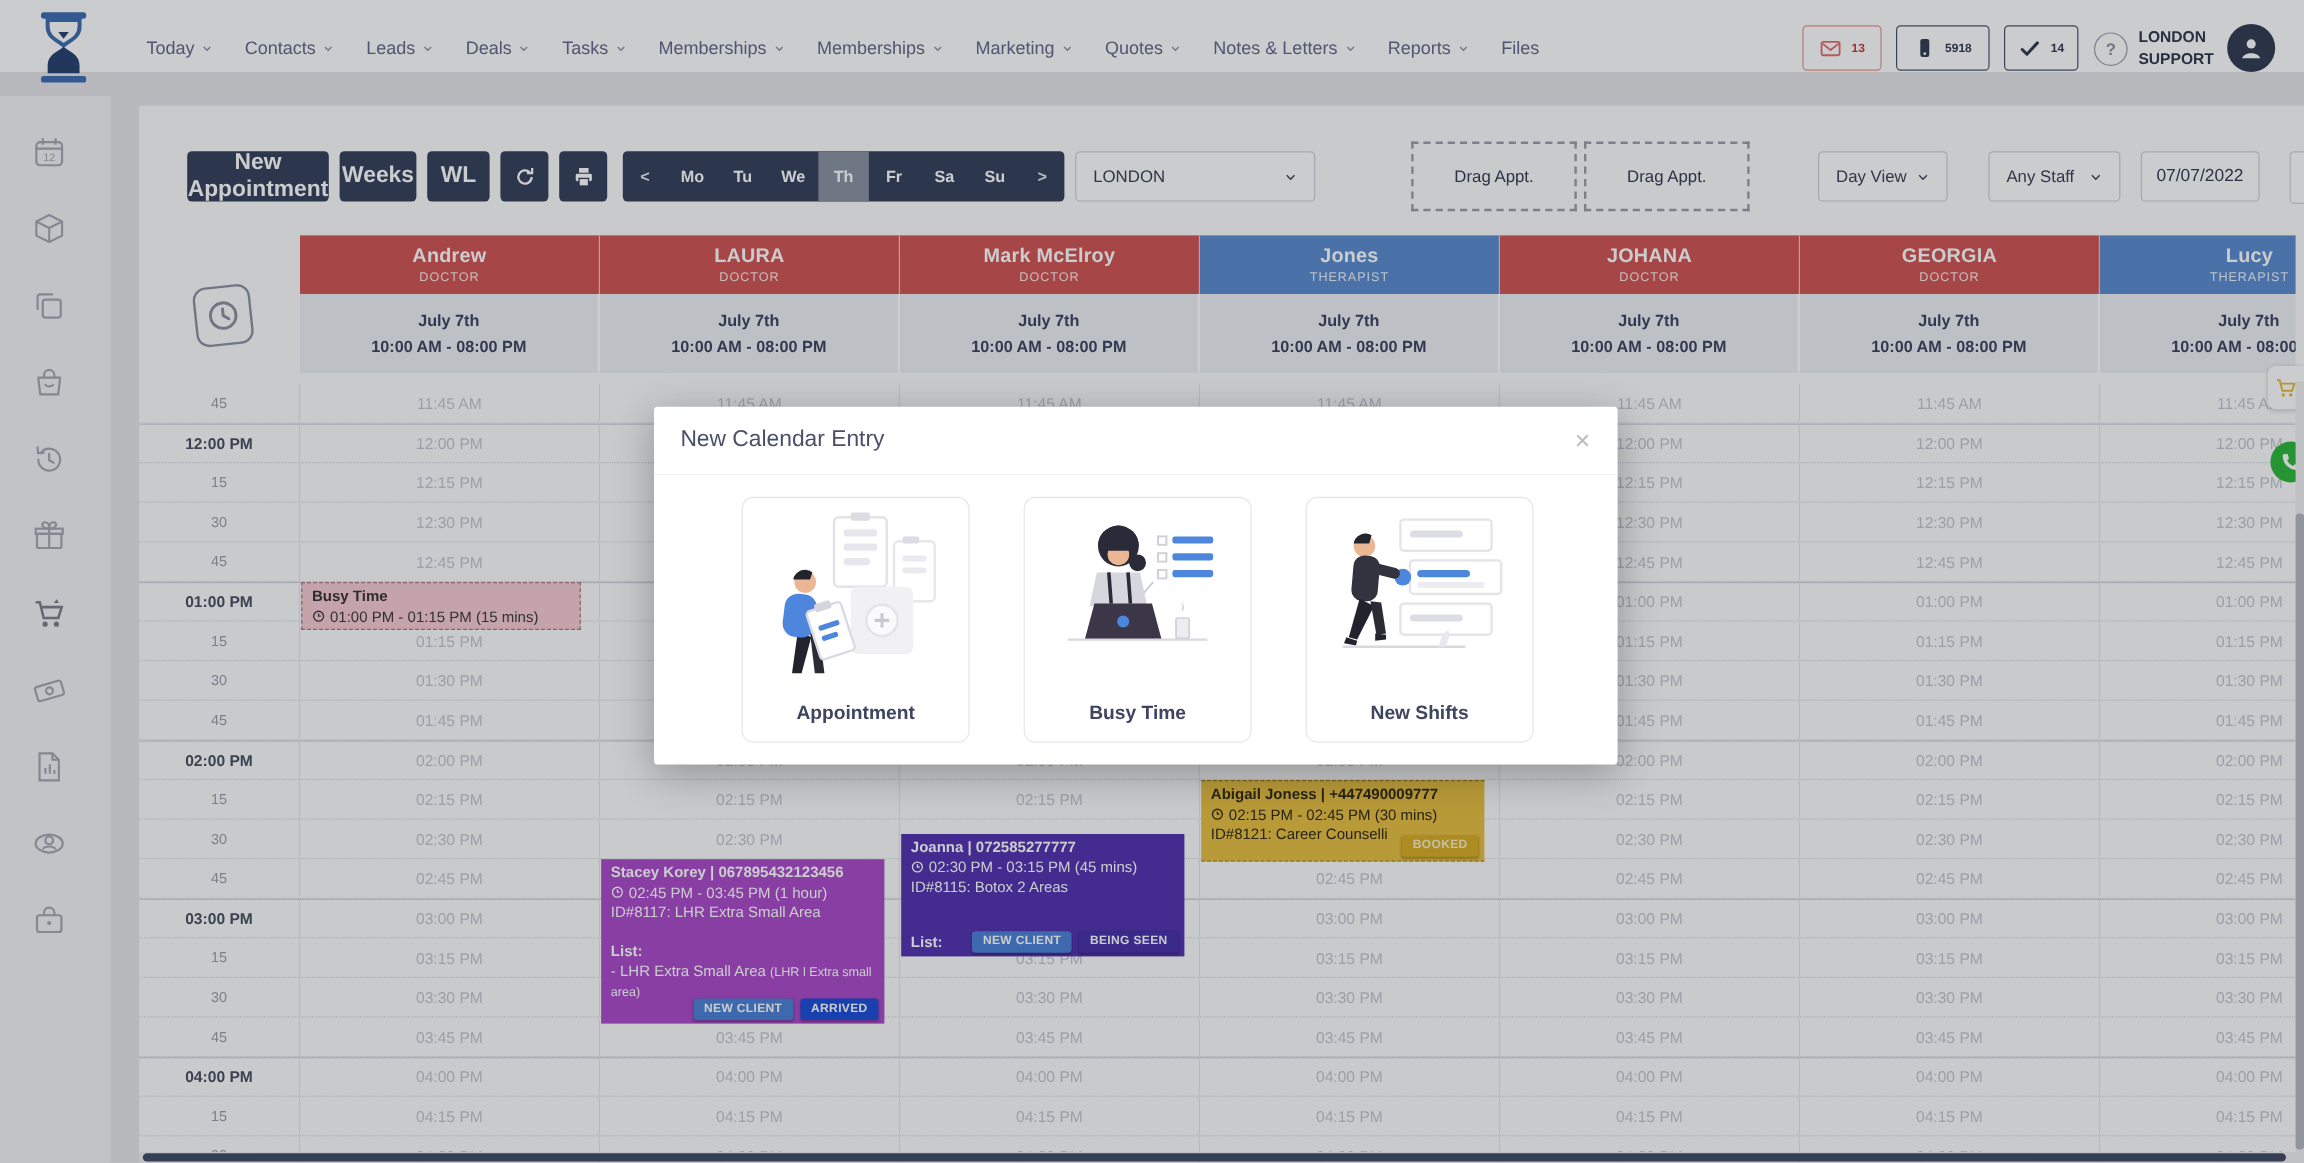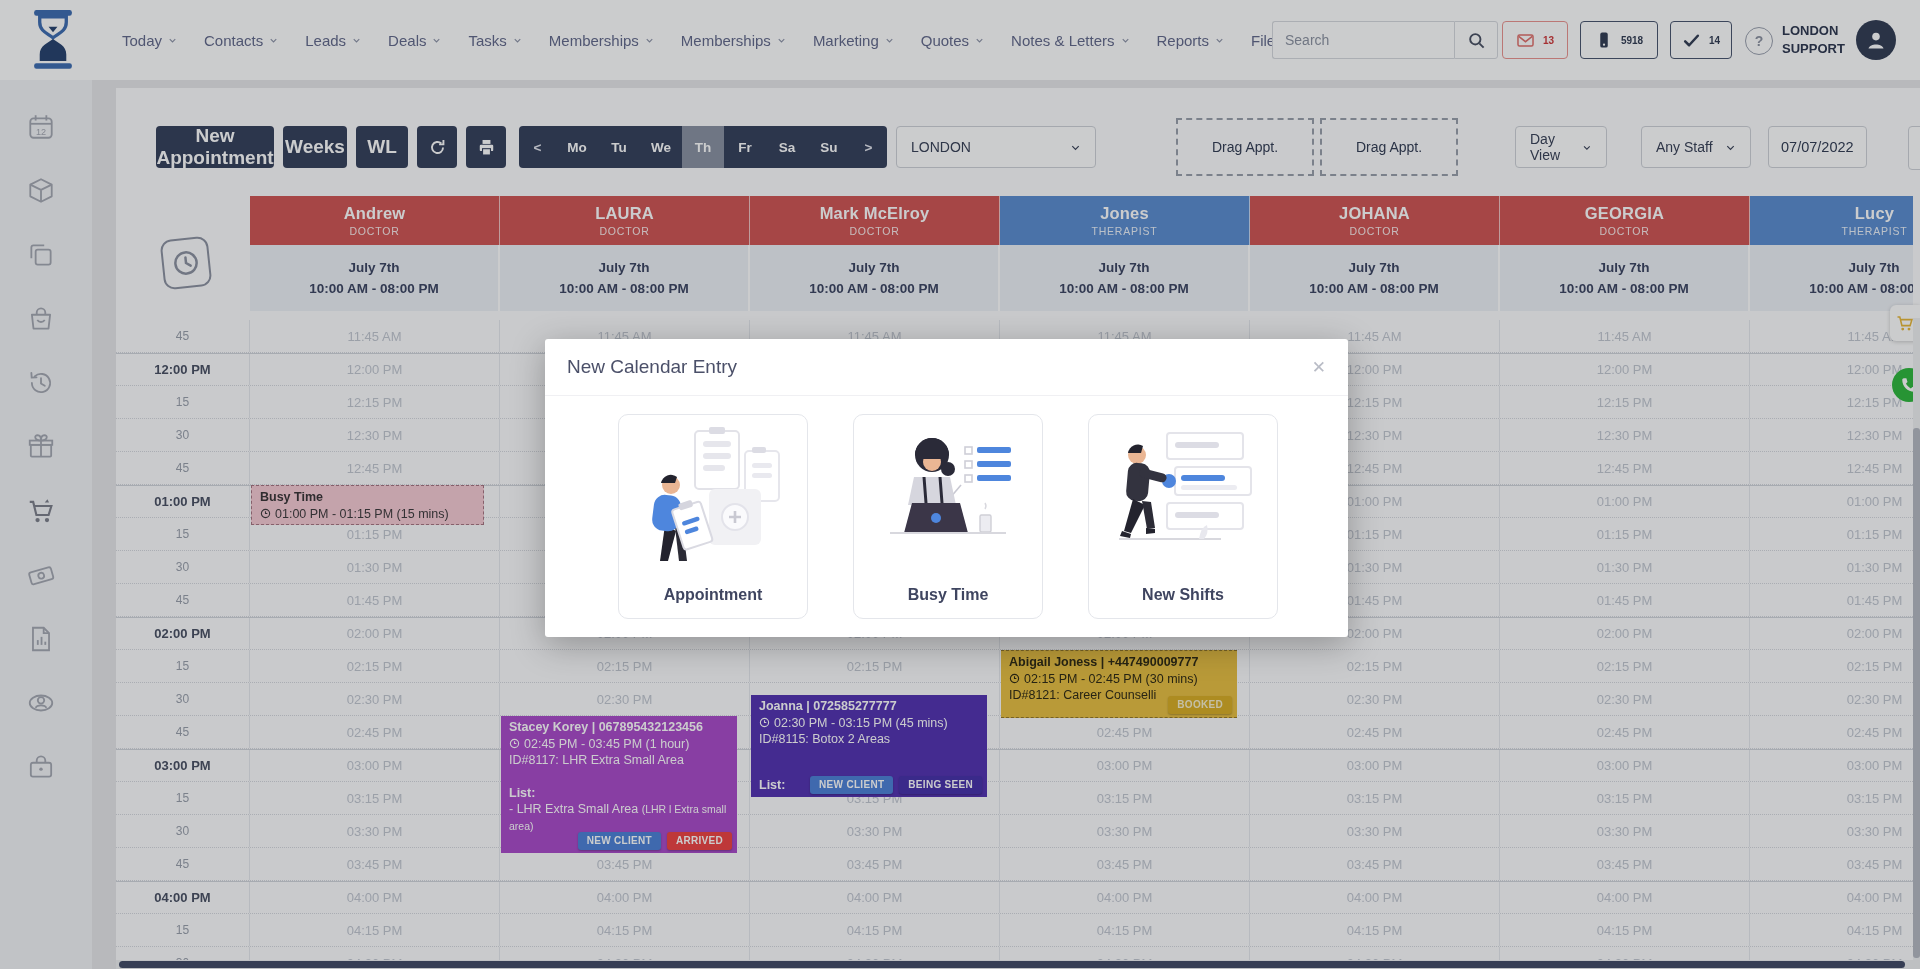--- a/index.html
+++ b/index.html
@@ -1,21 +1,21 @@
 <!DOCTYPE html>
 <html style="--navy: #36415c; --day-selected: #8b92a3; --doctor-red: #d15654; --therapist-blue: #5c8dd0; --busy-pink: #f6cbd4; --appt-purple: #aa4bca; --appt-indigo: #5433b2; --appt-gold: #e9c043; --badge-blue: #4e82d8; --badge-magenta: #bb2bd4; --badge-indigo: #4732ab; --badge-gold: #d9ae26; --mail-red: #cf3a3c; --whatsapp-green: #2fb83d; --cart-gold: #e8b83a;"><head>
 <meta charset="utf-8">
 <style>
   html,body{margin:0;padding:0;}
   body{width:1920px;height:969px;overflow:hidden;background:#e7e7ea;
        font-family:"Liberation Sans", sans-serif;}
   .page{position:relative;width:1920px;height:969px;}
 
   
-  .hdr{position:absolute;left:0;top:0;right:0;height:80px;background:#fff;z-index:3;}
+  .hdr{position:absolute;left:0;top:0;right:0;height:60px;background:#fff;z-index:3;}
   .logo{position:absolute;left:24px;top:9px;width:58px;height:62px;}
   .nav{position:absolute;left:122px;top:0;height:80px;display:flex;align-items:center;gap:26px;}
   .nav-item{display:flex;align-items:center;gap:5px;font-size:15px;color:#646a8c;font-weight:500;cursor:pointer;white-space:nowrap;}
   .chev{width:11px;height:11px;}
   .srch{position:absolute;left:1272px;top:21px;display:flex;}
   .srch input{width:182px;height:38px;box-sizing:border-box;border:1px solid #d7d9de;border-right:none;
       border-radius:3px 0 0 3px;padding:0 12px;font-size:14px;color:#3a4258;outline:none;background:#fff;font-family:inherit;}
   .srch input::placeholder{color:#8d93a2;}
   .srch-btn{width:44px;height:38px;box-sizing:border-box;border:1px solid #d7d9de;border-radius:0 3px 3px 0;
       background:#fff;display:flex;align-items:center;justify-content:center;cursor:pointer;}
@@ -202,29 +202,20 @@
       <span class="nav-item">
           <span>Reports</span>
           <svg class="chev" viewBox="0 0 24 24">
             <polyline points="6 9 12 15 18 9" fill="none" stroke="#8d93a8" stroke-width="2.4"></polyline>
           </svg>
         </span>
       <span class="nav-item">
           <span>Files</span>
         </span>
     </nav>
-    <div class="srch">
-      <input type="text" placeholder="Search" style="">
-      <span class="srch-btn">
-          <svg width="19" height="19" viewBox="0 0 24 24">
-            <circle cx="10.5" cy="10.5" r="6.5" fill="none" stroke="#4a5164" stroke-width="2.4"></circle>
-            <line x1="15.6" y1="15.6" x2="21" y2="21" stroke="#4a5164" stroke-width="2.4"></line>
-          </svg>
-        </span>
-    </div>
     <div class="hbadge mail">
       <svg width="19" height="19" viewBox="0 0 24 24">
           <rect x="2.5" y="5" width="19" height="14" rx="2" fill="none" stroke="#e0706c" stroke-width="1.9"></rect>
           <path d="M3.5 6.8 L12 13.5 L20.5 6.8" fill="none" stroke="#e0706c" stroke-width="1.9"></path>
         </svg>
       <span>13</span>
     </div>
     <div class="hbadge call">
       <svg width="18" height="18" viewBox="0 0 24 24">
           <rect x="7" y="2" width="10" height="20" rx="2.5" fill="#333d54"></rect>
@@ -367,21 +358,21 @@
     <div class="select-box" style="width:200px">
       <span>LONDON</span>
       <svg class="chev" viewBox="0 0 24 24">
           <polyline points="5 9 12 16 19 9" fill="none" stroke="#3a4258" stroke-width="2.6"></polyline>
         </svg>
     </div>
   </div>
   <div class="drag-box" style="left:1176px">Drag Appt.</div>
   <div class="drag-box" style="left:1320px">Drag Appt.</div>
   <div class="right-ctrls">
-    <div class="select-box" style="width:92px">
+    <div class="select-box" style="width:108px">
       <span>Day View</span>
       <svg class="chev" viewBox="0 0 24 24">
           <polyline points="5 9 12 16 19 9" fill="none" stroke="#3a4258" stroke-width="2.6"></polyline>
         </svg>
     </div>
     <div class="select-box" style="width:110px;margin-left:34px">
       <span>Any Staff</span>
       <svg class="chev" viewBox="0 0 24 24">
           <polyline points="5 9 12 16 19 9" fill="none" stroke="#3a4258" stroke-width="2.6"></polyline>
         </svg>
@@ -963,21 +954,21 @@
           <span>02:45 PM - 03:45 PM (1 hour)</span>
         </div>
         <div class="appt-service">ID#8117: LHR Extra Small Area</div>
         <div class="appt-gap"></div>
         <div class="appt-title">List:</div>
         <div class="appt-list-item">- LHR Extra Small Area <span class="small">(LHR l Extra small area)</span></div>
         <div class="appt-footer">
           <span class="foot-label"></span>
           <span class="badges">
             <span class="badge" style="background:#4e82d8;color:#ffffff">NEW CLIENT</span>
-            <span class="badge" style="background:#ef4444;color:#ffffff">ARRIVED</span>
+            <span class="badge" style="background:#1d4ed8;color:#ffffff">ARRIVED</span>
           </span>
         </div>
       </div>
       <div class="appt indigo" style="left: 751px; top: 695px; width: 236px; height: 102px; background: rgb(84, 51, 178); color: rgb(255, 255, 255);">
         <div class="appt-title">Joanna | 072585277777</div>
         <div class="appt-time">
           <svg class="clk" viewBox="0 0 24 24">
             <circle cx="12" cy="12" r="9" fill="none" stroke="currentColor" stroke-width="2.4"></circle>
             <path d="M12 7 v5 h4" fill="none" stroke="currentColor" stroke-width="2.4"></path>
           </svg>

